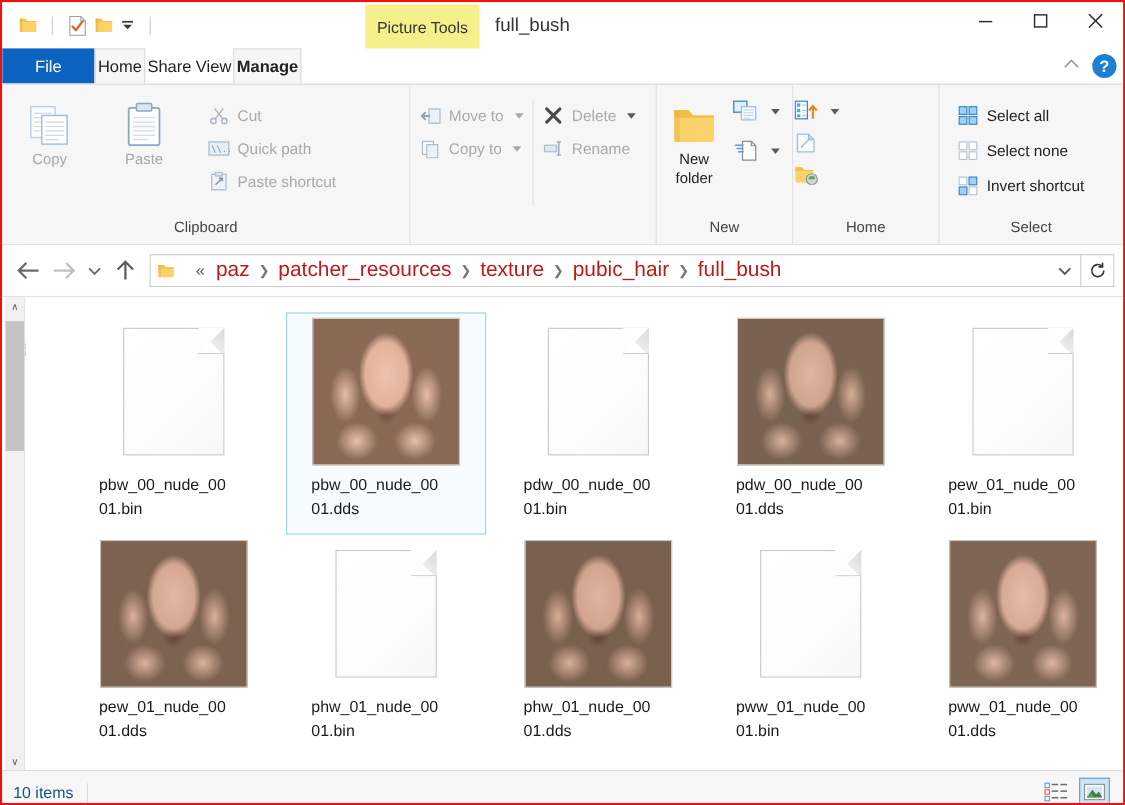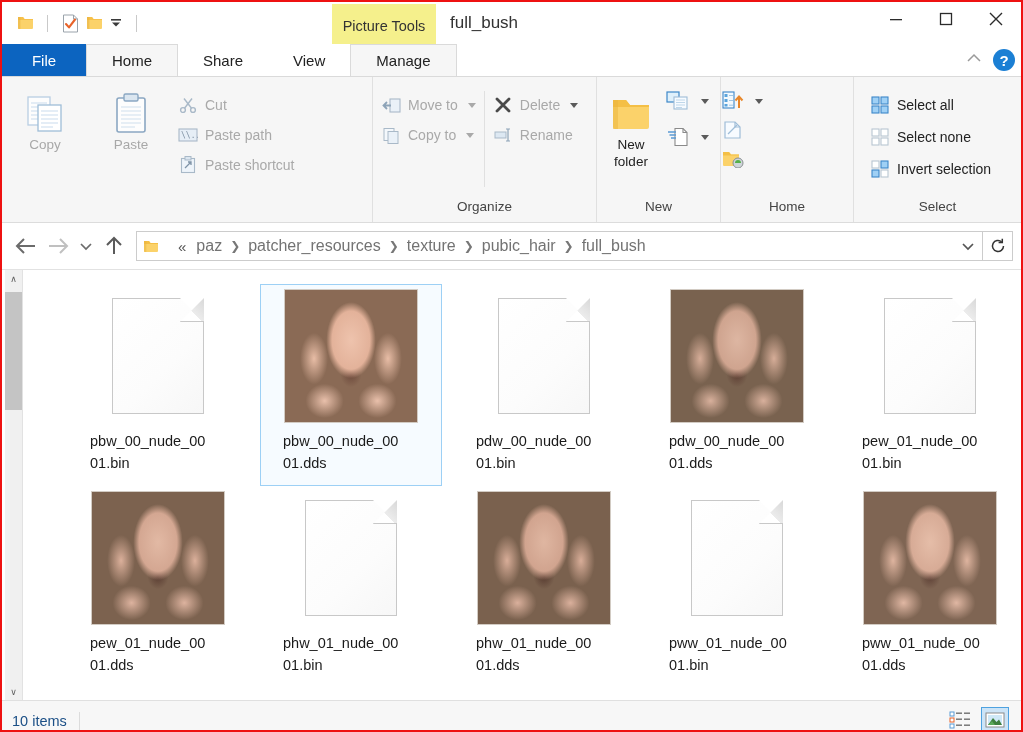--- a/index.html
+++ b/index.html
@@ -98,40 +98,41 @@
     background: #ffffff;
     display: flex;
     align-items: stretch;
   }
   .tab {
     display: flex;
     align-items: center;
     justify-content: center;
     font-size: 15px;
     color: #222222;
-    padding: 0 25px;
+    padding: 0 2px;
     box-sizing: border-box;
   }
   .tab.file {
     background: #0c64c0;
     color: #ffffff;
     min-width: 84px;
     font-size: 15px;
   }
   .tab.active {
     background: #f6f6f6;
     border-left: 1px solid #dadada;
     border-right: 1px solid #dadada;
     border-top: 1px solid #dadada;
   }
   .tab.manage {
     background: #f6f6f6;
     border-left: 1px solid #dadada;
     border-right: 1px solid #dadada;
     border-top: 1px solid #dadada;
+    font-weight: bold;
   }
   .tabs-right {
     position: absolute;
     right: 6px;
     top: 0;
     height: 32px;
     display: flex;
     align-items: center;
     gap: 10px;
   }
@@ -256,22 +257,22 @@
   }
   .crumbs {
     display: flex;
     align-items: center;
     flex: 1;
     padding-left: 7px;
     gap: 0;
     overflow: hidden;
   }
   .crumb {
-    font-size: 16px;
-    color: #737373;
+    font-size: 19px;
+    color: #b91c1c;
     padding: 0 5px;
     white-space: nowrap;
   }
   .crumb.ell { color: #555; padding: 0 5px 0 6px; font-size: 15px; }
   .chev {
     color: #777777;
     font-size: 12px;
     padding: 0 3px;
     display: flex;
     align-items: center;
@@ -570,55 +571,56 @@
                 <rect x="7" y="6" width="28" height="34" rx="2" fill="#fdfdfd" stroke="#8ba7c2" stroke-width="1.6"></rect>
                 <rect x="14" y="2" width="14" height="7" rx="1.5" fill="#dbe6f0" stroke="#8ba7c2" stroke-width="1.4"></rect>
                 <g stroke="#cfdfee" stroke-width="1.2">
                   <path d="M11 15h20M11 19h20M11 23h20M11 27h20M11 31h20M11 35h14"></path>
                 </g>
               </svg>
           </div>
           <span>Paste</span>
         </div>
 
-        <div class="smallcol" style="margin-left:4px">
+        <div class="smallcol" style="margin-left:15px">
           <div class="smallbtn disabled">
             <span class="sicon">
               <svg width="18" height="18" viewBox="0 0 18 18">
                   <g fill="none" stroke="#a9b9c8" stroke-width="1.4">
                     <circle cx="4" cy="14" r="2.4"></circle>
                     <circle cx="14" cy="14" r="2.4"></circle>
                     <path d="M5.5 12.3 L13 2.5"></path>
                     <path d="M12.5 12.3 L5 2.5"></path>
                   </g>
                 </svg>
             </span>
             <span>Cut</span>
           </div>
           <div class="smallbtn disabled">
             <span class="sicon">
               <svg width="20" height="16" viewBox="0 0 20 16">
                   <rect x="1" y="2" width="18" height="12" fill="#e6eef6" stroke="#a9b9c8" stroke-width="1.1"></rect>
                   <text x="3" y="11" font-size="8" fill="#7e90a2" font-family="monospace">\\..</text>
                 </svg>
             </span>
-            <span>Paste path</span>
+            <span>Quick path</span>
           </div>
           <div class="smallbtn disabled">
             <span class="sicon">
               <svg width="16" height="18" viewBox="0 0 16 18">
                   <rect x="1.5" y="2.5" width="13" height="14" fill="#eef4fa" stroke="#a9b9c8" stroke-width="1.1"></rect>
                   <rect x="5" y="0.5" width="6" height="3.5" fill="#dbe6f0" stroke="#a9b9c8" stroke-width="1"></rect>
                   <path d="M5 12 L11 6 M8 6h3v3" fill="none" stroke="#7f93a7" stroke-width="1.3"></path>
                 </svg>
             </span>
             <span>Paste shortcut</span>
           </div>
         </div>
       </div>
+      <div class="rgroup-label">Clipboard</div>
     </div>
 
     <div class="rgroup" style="width:224px">
       <div class="rgroup-body" style="padding-left:8px">
         <div class="smallcol">
           <div class="smallbtn disabled">
             <span class="sicon">
               <svg width="19" height="17" viewBox="0 0 19 17">
                   <rect x="8" y="2" width="10" height="13" fill="#eaf1f8" stroke="#a9b9c8" stroke-width="1.1"></rect>
                   <path d="M9 8.5 H2 M5 5 L1.5 8.5 L5 12" fill="none" stroke="#8ea4b8" stroke-width="1.8"></path>
@@ -653,21 +655,20 @@
             <span class="sicon">
               <svg width="20" height="16" viewBox="0 0 20 16">
                   <rect x="2" y="5" width="11" height="6" fill="#dde8f2" stroke="#a9b9c8" stroke-width="1"></rect>
                   <path d="M15 2 v12 M13 2h4 M13 14h4" stroke="#8ea4b8" stroke-width="1.2"></path>
                 </svg>
             </span>
             <span>Rename</span>
           </div>
         </div>
       </div>
-      <div class="rgroup-label">Organize</div>
     </div>
 
     <div class="rgroup" style="width:124px">
       <div class="rgroup-body">
         <div class="bigbtn" style="width:68px">
           <div class="bicon">
             <svg width="42" height="36" viewBox="0 0 42 36">
                 <path d="M3 4h13l4 5h19v22a2 2 0 0 1-2 2H5a2 2 0 0 1-2-2z" fill="#fbd26a"></path>
                 <path d="M3 4h13l4 5h19v2H3z" fill="#f4bf46"></path>
                 <rect x="3" y="4" width="5" height="29" fill="#eab43c" opacity=".5"></rect>
@@ -775,21 +776,21 @@
           </div>
           <div class="smallbtn">
             <span class="sicon">
               <svg width="18" height="18" viewBox="0 0 18 18">
                   <rect x="1" y="1" width="7" height="7" fill="#ffffff" stroke="#b9c6d2" stroke-width="1.1"></rect>
                   <rect x="10" y="1" width="7" height="7" fill="#9fd0f5" stroke="#3d87c9" stroke-width="1.1"></rect>
                   <rect x="1" y="10" width="7" height="7" fill="#9fd0f5" stroke="#3d87c9" stroke-width="1.1"></rect>
                   <rect x="10" y="10" width="7" height="7" fill="#ffffff" stroke="#b9c6d2" stroke-width="1.1"></rect>
                 </svg>
             </span>
-            <span>Invert selection</span>
+            <span>Invert shortcut</span>
           </div>
         </div>
       </div>
       <div class="rgroup-label">Select</div>
     </div>
   </div>
 
   <div class="addressbar">
     <div class="navbtn">
       <svg width="22" height="18" viewBox="0 0 22 18">

